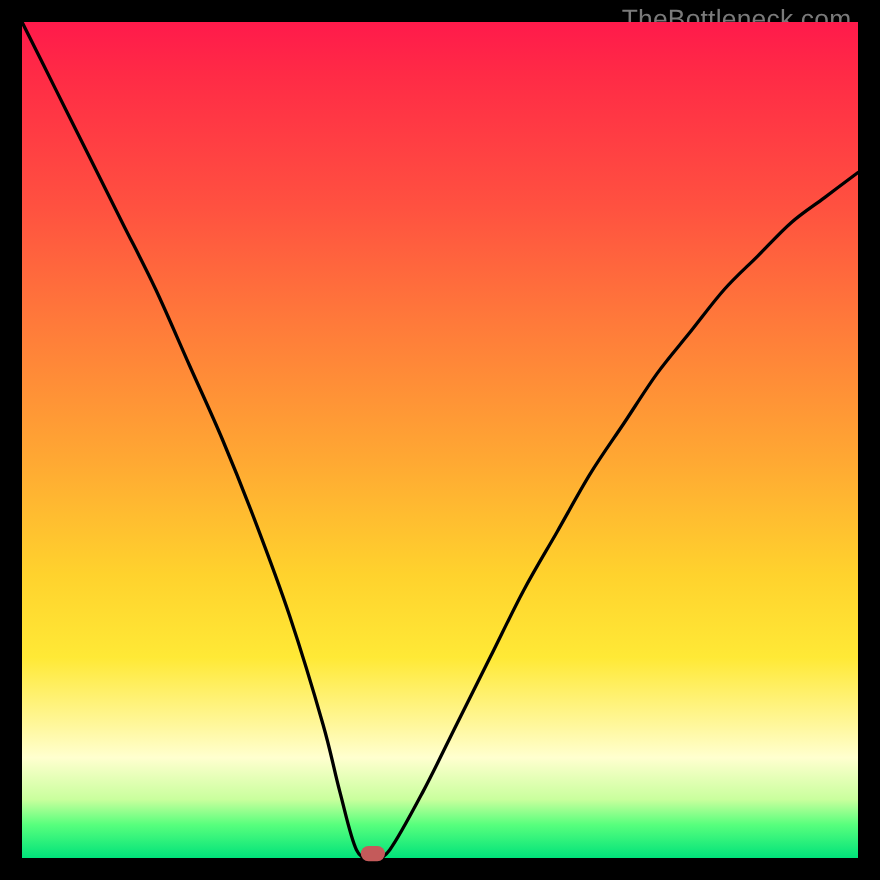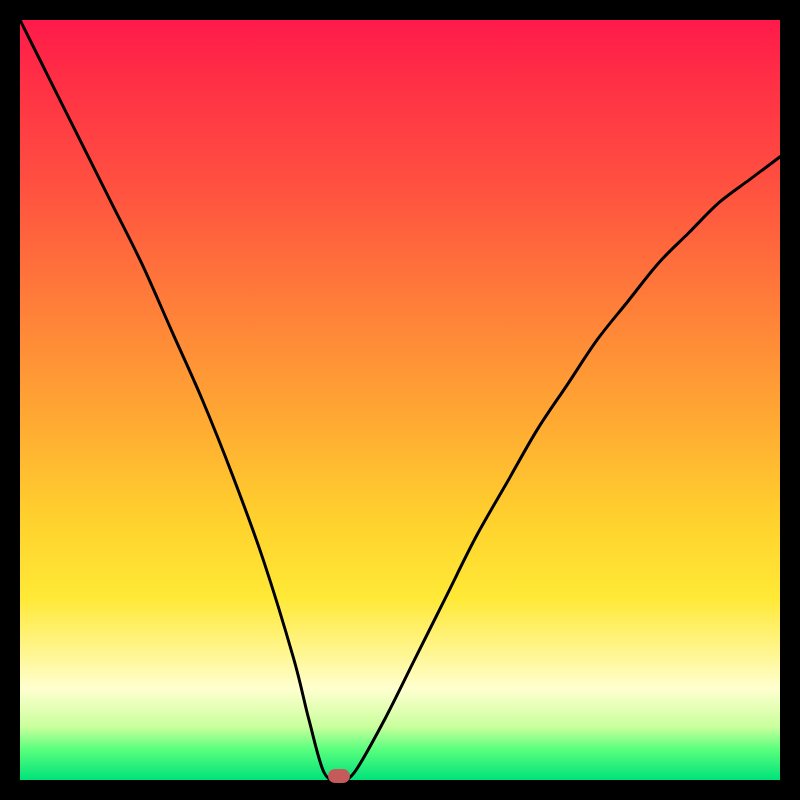--- a/index.html
+++ b/index.html
@@ -63,19 +63,20 @@
     height: 14px;
     border-radius: 7px;
     background: #c45a5a;
     transform: translate(-50%, -50%);
   }
 </style>
 </head>
 <body>
 
 <div class="frame">
+  <div class="watermark">TheBottleneck.com</div>
   <div class="plot-area">
     <svg class="curve" viewBox="0 0 760 760" preserveAspectRatio="none">
       <path id="curve-path" fill="none" stroke="#000" stroke-width="3" stroke-linecap="round" stroke-linejoin="round" d="M 0,0 C 5.066666666666667,10.133333333333326 20.266666666666666,40.53333333333329 30.400000000000002,60.799999999999955 C 40.53333333333334,81.06666666666662 50.66666666666667,101.33333333333336 60.800000000000004,121.60000000000002 C 70.93333333333334,141.8666666666667 81.06666666666666,162.13333333333333 91.2,182.39999999999998 C 101.33333333333334,202.66666666666663 111.46666666666667,221.6666666666666 121.60000000000001,243.19999999999993 C 131.73333333333335,264.7333333333333 141.86666666666667,288.8 152,311.6 C 162.13333333333333,334.40000000000003 172.26666666666668,355.93333333333334 182.4,380 C 192.53333333333333,404.06666666666666 202.66666666666669,429.4 212.8,456 C 222.93333333333334,482.6 233.0666666666667,509.20000000000005 243.20000000000002,539.6 C 253.33333333333334,570 265.99999999999994,611.8 273.59999999999997,638.4 C 281.2,665 283.73333333333335,680.2 288.8,699.2 C 293.8666666666667,718.2 298.93333333333334,742.2666666666667 304,752.4 C 309.06666666666666,762.5333333333333 314.1333333333333,760 319.2,760 C 324.26666666666665,760 326.79999999999995,762.5333333333333 334.4,752.4 C 342,742.2666666666667 354.6666666666667,718.2 364.8,699.2 C 374.93333333333334,680.2 385.06666666666666,658.6666666666666 395.2,638.4 C 405.3333333333333,618.1333333333333 415.4666666666667,597.8666666666667 425.6,577.6 C 435.73333333333335,557.3333333333334 445.8666666666667,535.8 456,516.8 C 466.1333333333333,497.79999999999995 476.2666666666667,481.3333333333333 486.40000000000003,463.59999999999997 C 496.53333333333336,445.8666666666666 506.66666666666674,426.8666666666666 516.8000000000001,410.4 C 526.9333333333334,393.93333333333334 537.0666666666666,380 547.1999999999999,364.8 C 557.3333333333333,349.6 567.4666666666667,333.1333333333334 577.6,319.20000000000005 C 587.7333333333333,305.2666666666667 597.8666666666667,293.8666666666667 608,281.2 C 618.1333333333333,268.5333333333333 628.2666666666667,254.5999999999999 638.4,243.19999999999993 C 648.5333333333333,231.79999999999995 658.6666666666666,222.9333333333334 668.8,212.80000000000007 C 678.9333333333333,202.66666666666674 689.0666666666667,191.26666666666665 699.2,182.39999999999998 C 709.3333333333334,173.5333333333333 719.4666666666667,167.20000000000002 729.6,159.60000000000002 C 739.7333333333333,152.00000000000003 754.9333333333334,140.60000000000005 760,136.80000000000007"></path>
     </svg>
     <div id="marker" class="marker" style="left: 319.2px; top: 756.2px; background: rgb(196, 90, 90);"></div>
   </div>
 </div>
 
 </body></html>

